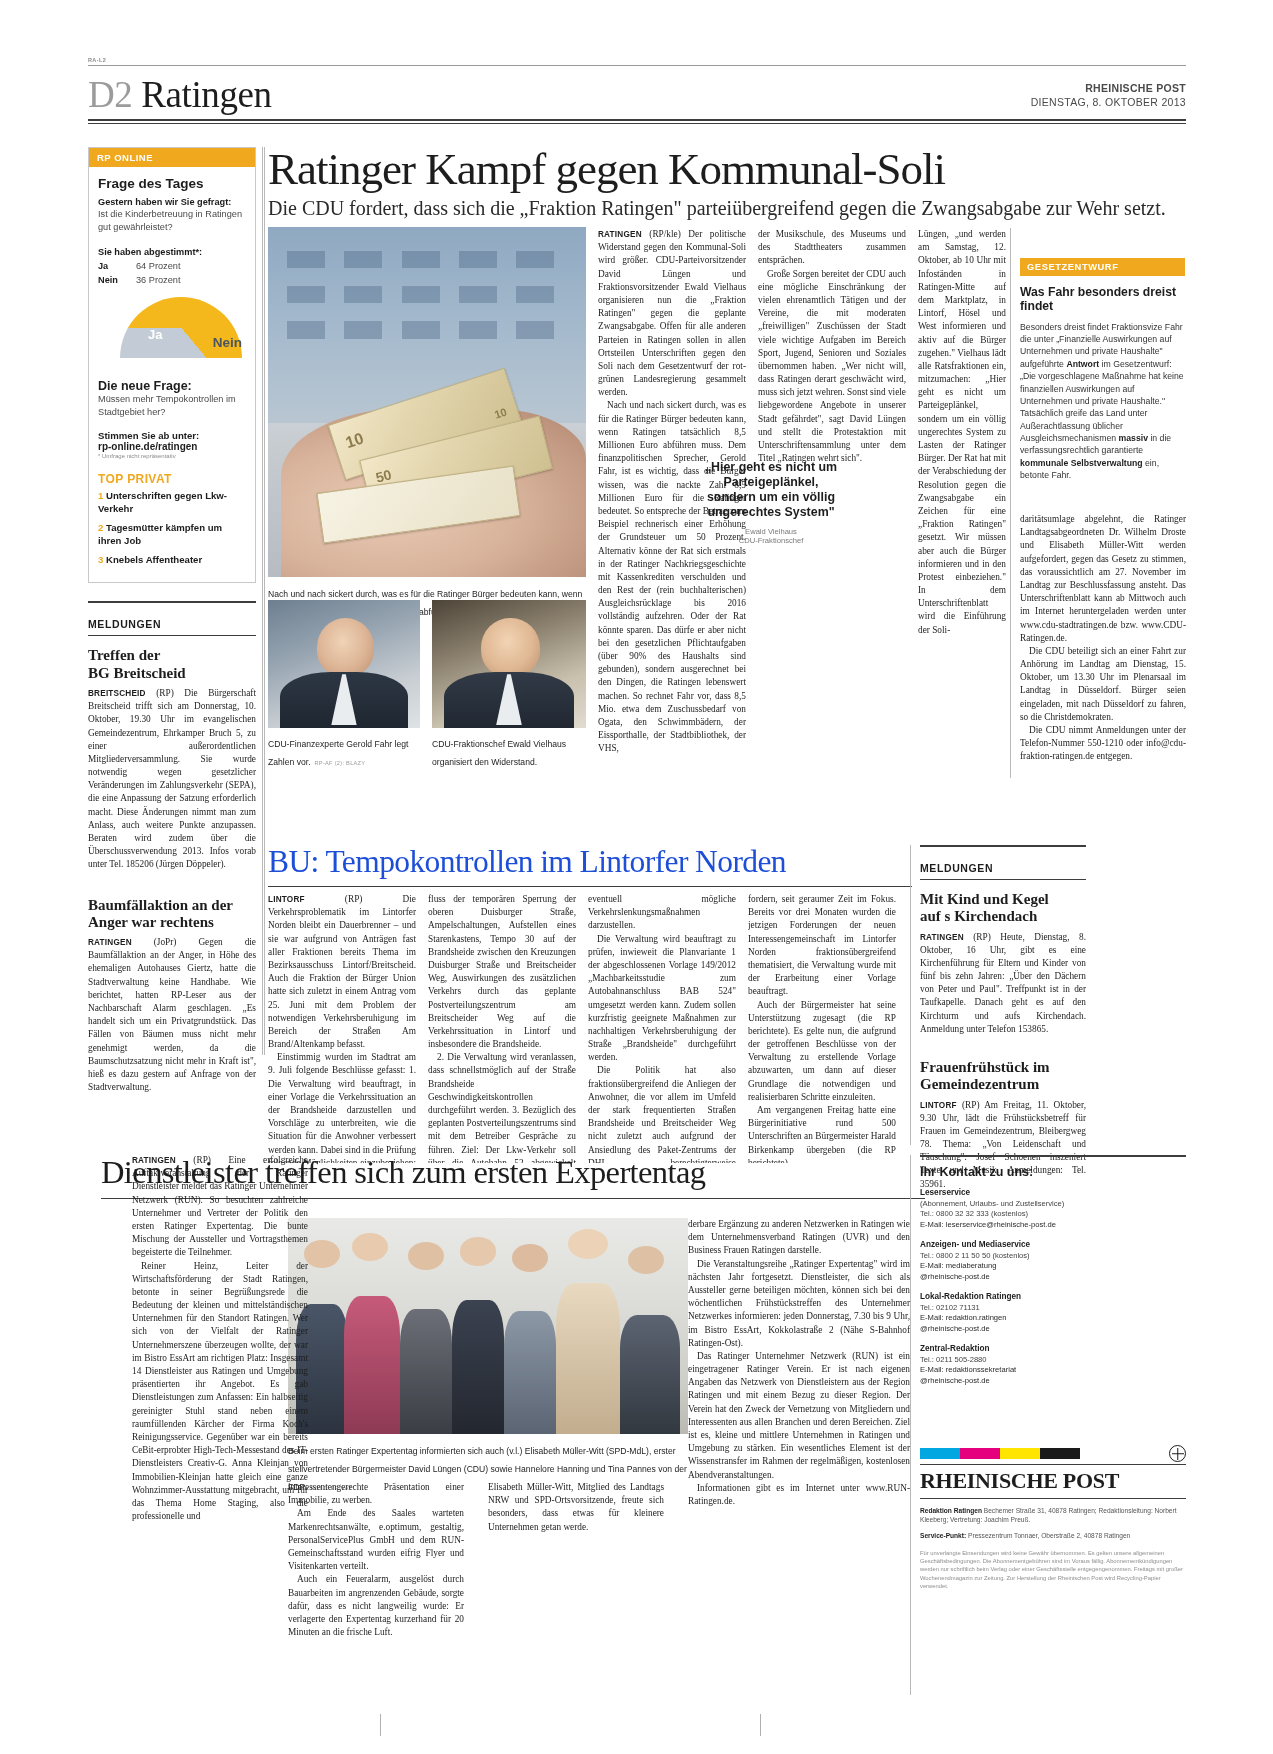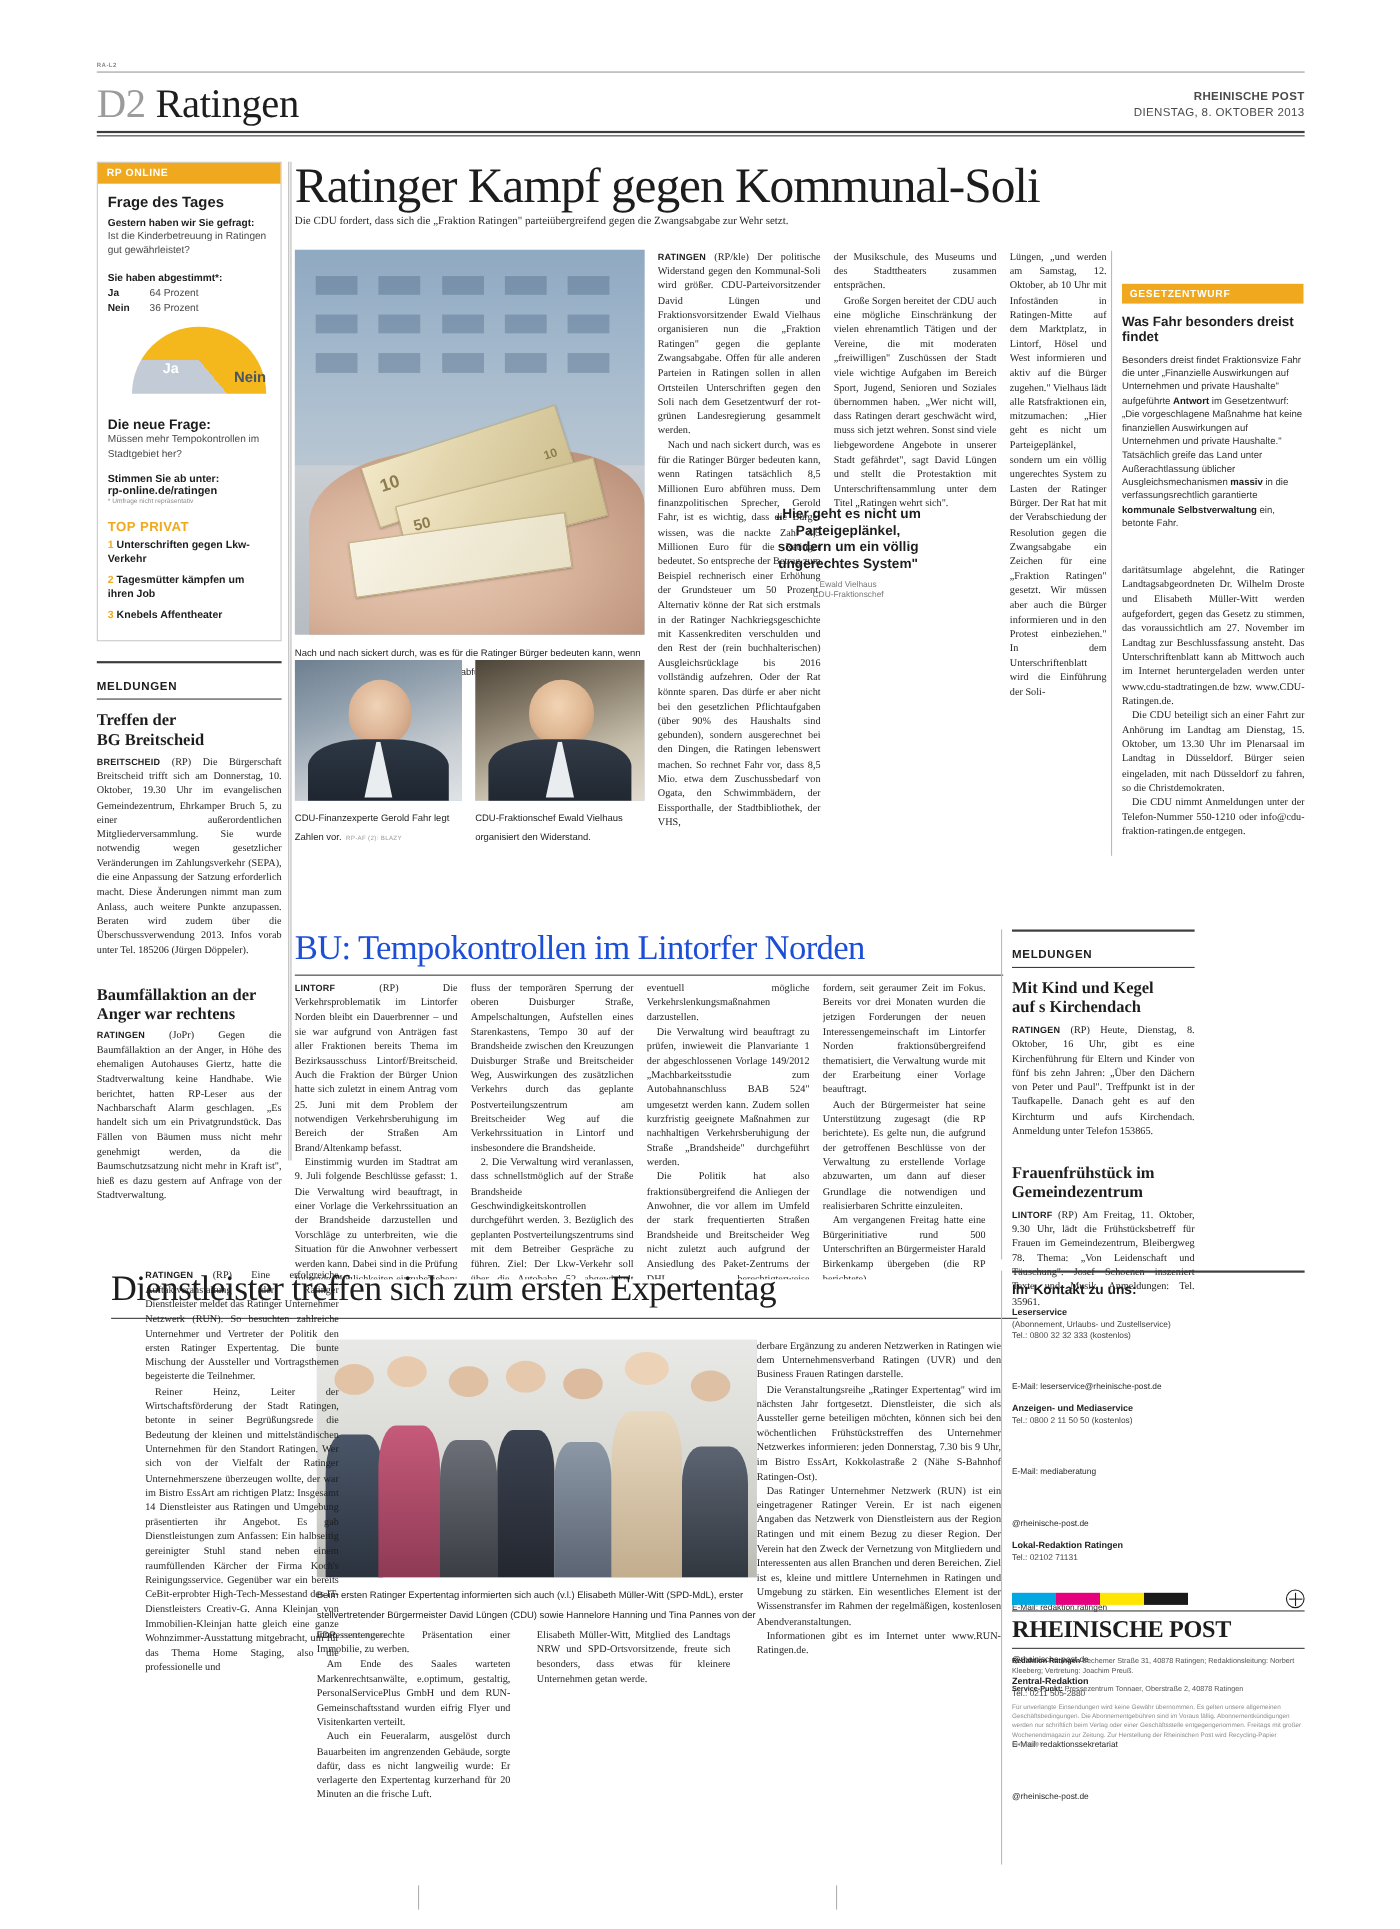--- a/index.html
+++ b/index.html
@@ -63,21 +63,21 @@
   .meld-head{font-family:"Liberation Sans",sans-serif;font-weight:700;font-size:10.5px;letter-spacing:.6px;
     color:#1d1d1d;border-top:2px solid #3d3d3d;border-bottom:1px solid #3d3d3d;padding:15px 0 5px 0;margin-top:18px;}
   .meld-title{font-family:"Liberation Serif",serif;font-weight:700;font-size:15px;line-height:1.15;margin:11px 0 5px 0;color:#1d1d1d;}
   .body-text{font-family:"Liberation Serif",serif;font-size:9.3px;line-height:1.42;text-align:justify;color:#1d1d1d;hyphens:auto;}
   .body-text .dl{font-family:"Liberation Sans",sans-serif;font-weight:700;font-size:8.2px;letter-spacing:.2px;}
 
   
   .lead{position:absolute;left:268px;top:147px;width:918px;}
   .lead h1{font-family:"Liberation Serif",serif;font-weight:400;font-size:45px;line-height:1.02;
     margin:0 0 3px 0;letter-spacing:-1px;color:#1d1d1d;}
-  .lead .deck{font-family:"Liberation Serif",serif;font-size:10px;color:#2a2a2a;line-height:1.25;margin-bottom:9px;}
+  .lead .deck{font-family:"Liberation Serif",serif;font-size:20px;color:#2a2a2a;line-height:1.25;margin-bottom:9px;}
 
   
   .photo{background:#c8d2dc;position:relative;overflow:hidden;}
   .photo-main{position:absolute;left:268px;top:227px;width:318px;height:350px;}
   .ph-sky{position:absolute;inset:0;background:linear-gradient(180deg,#9fb8cf 0%,#b9c9d8 28%,#cfd7dd 45%,#c7ccd1 62%,#b6bcc2 100%);}
   .ph-bld{position:absolute;left:0;top:0;width:100%;height:56%;background:linear-gradient(180deg,#8fa9c2 0%,#a8bcce 60%,#b9c6d2 100%);}
   .ph-win{position:absolute;background:rgba(70,95,125,.35);}
   .ph-hand{position:absolute;left:4%;bottom:0;width:96%;height:48%;
     background:radial-gradient(ellipse at 35% 60%, #e8c9b3 0%, #d9b49c 45%, #c49b84 75%, #b0866f 100%);border-radius:40% 30% 0 0;}
   .note{position:absolute;background:linear-gradient(135deg,#f2e7c8 0%,#e3d6ae 40%,#cfc091 100%);
@@ -129,21 +129,21 @@
   .ev-bg{position:absolute;inset:0;background:linear-gradient(180deg,#e9e9e7 0%,#dcdcd8 40%,#cfcfc9 75%,#b9b9b2 100%);}
   .ev-person{position:absolute;bottom:0;border-radius:28% 28% 0 0;}
 
   
   .rrail{position:absolute;left:920px;top:845px;width:166px;}
   .kontakt{position:absolute;left:920px;top:1155px;width:266px;}
   .kontakt-h{font-family:"Liberation Sans",sans-serif;font-weight:700;font-size:12.5px;color:#1d1d1d;
     border-top:2px solid #3d3d3d;padding-top:8px;}
   .kon-grp{margin-top:8px;font-family:"Liberation Sans",sans-serif;font-size:7.6px;line-height:1.42;color:#444;}
   .kon-grp .t{font-weight:700;color:#1d1d1d;font-size:8.2px;}
-  .kon-grp .mail{color:#2a2a2a;margin-top:36px;}
+  .kon-grp .mail{color:#2a2a2a;}
 
   .rp-logo-wrap{position:absolute;left:920px;top:1448px;width:266px;}
   .cmyk{display:flex;height:11px;width:160px;margin-bottom:5px;}
   .cmyk span{flex:1;}
   .rp-logo{font-family:"Liberation Serif",serif;font-weight:700;font-size:22px;letter-spacing:-.3px;color:#1d1d1d;
     border-top:1px solid #3d3d3d;border-bottom:1px solid #3d3d3d;padding:3px 0 4px 0;}
   .imp{font-family:"Liberation Sans",sans-serif;font-size:6.6px;line-height:1.4;color:#555;margin-top:7px;}
   .imp .t{font-weight:700;color:#1d1d1d;}
   .imp-gray{font-family:"Liberation Sans",sans-serif;font-size:5.8px;line-height:1.45;color:#8e8e8e;margin-top:8px;}
   .target{position:absolute;right:0;top:-3px;width:15px;height:15px;border-radius:50%;

